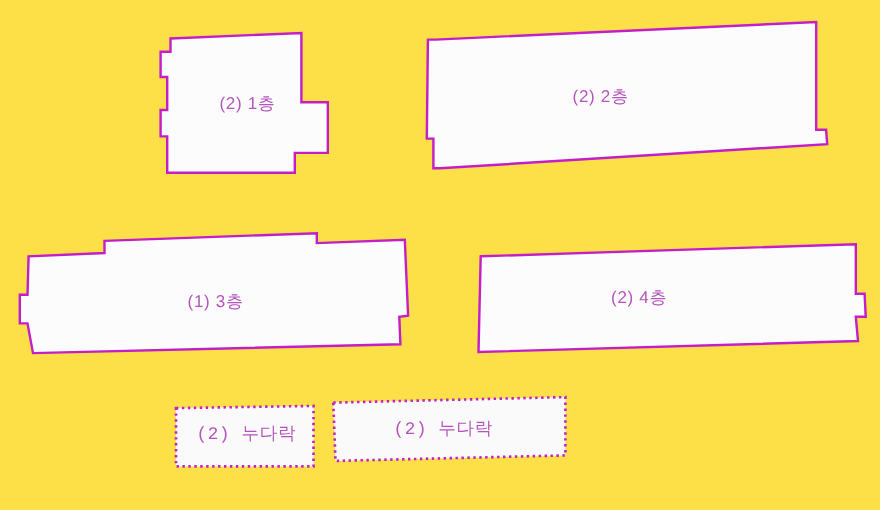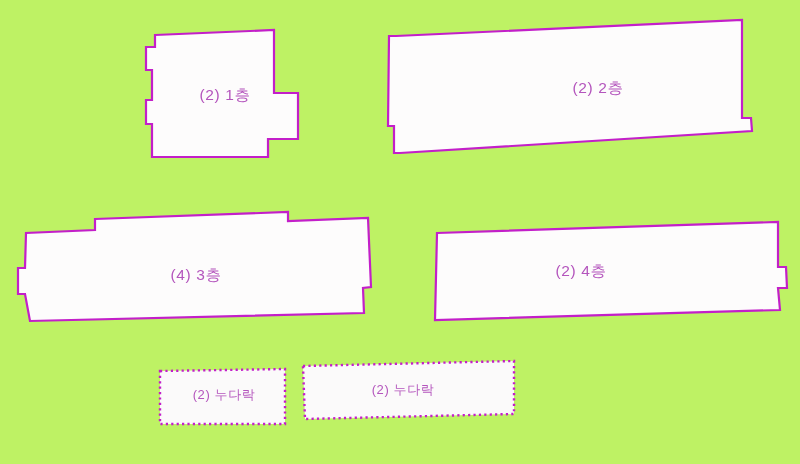--- a/index.html
+++ b/index.html
@@ -11,21 +11,21 @@
     width: 800px;
     height: 464px;
     background: #f7f6f5;
     font-family: "Liberation Sans", "DejaVu Sans", sans-serif;
     overflow: hidden;
   }
   #plan-canvas {
     position: relative;
     width: 800px;
     height: 464px;
-    background: #bef264;
+    background: #fde047;
   }
   #plan-svg {
     position: absolute;
     left: 0;
     top: 0;
     width: 800px;
     height: 464px;
     display: block;
   }
   .floor-outline {
@@ -49,42 +49,42 @@
     font-size: 15.5px;
     letter-spacing: 0.6px;
     white-space: nowrap;
     transform: translate(-50%, -50%);
     user-select: none;
     font-family: "Liberation Sans", "DejaVu Sans", sans-serif;
   }
   .attic-label {
     position: absolute;
     color: #b455bd;
-    font-size: 13px;
+    font-size: 16px;
     letter-spacing: 0.6px;
     white-space: nowrap;
     transform: translate(-50%, -50%);
     user-select: none;
-    font-family: Liberation Sans, sans-serif;
+    font-family: Liberation Mono, monospace;
   }
 </style>
 </head>
 <body>
 
 <div id="plan-canvas">
 
   <svg id="plan-svg" viewBox="0 0 800 464">
     <polygon class="floor-outline" points="155,35 274,30 274,93 298,93 298,139 268,139 268,157 152,157 152,124 146,124 146,100 152,100 152,70 146,70 146,47 155,47"></polygon>
     <polygon class="floor-outline" points="396,36 742,20 742,118 751,118 752,131 400,153 394,153 394,126 388,126 389,36"></polygon>
     <polygon class="floor-outline" points="95,219 288,212 288,221 368,218 371,287 363,288 364,313 30,321 25,294 18,294 18,268 25,268 26,233 95,230"></polygon>
     <polygon class="floor-outline" points="437,233 778,222 778,267 786,267 787,288 778,288 780,310 435,320"></polygon>
     <polygon class="attic-outline" points="160,371 285,369 285,424 160,424"></polygon>
     <polygon class="attic-outline" points="303,366 514,361 514,414 305,419"></polygon>
   </svg>
 
   <div class="floor-label" style="left: 225px; top: 95px;">(2) 1층</div>
-  <div class="floor-label" style="left: 598px; top: 88px;">(2) 2층</div>
-  <div class="floor-label" style="left: 196px; top: 275px;">(4) 3층</div>
+  <div class="floor-label" style="left: 546px; top: 88px;">(2) 2층</div>
+  <div class="floor-label" style="left: 196px; top: 275px;">(1) 3층</div>
   <div class="floor-label" style="left: 581px; top: 271px;">(2) 4층</div>
   <div class="attic-label" style="left: 224px; top: 395px;">(2) 누다락</div>
   <div class="attic-label" style="left: 403px; top: 390px;">(2) 누다락</div>
 
 </div>
 
 </body></html>

